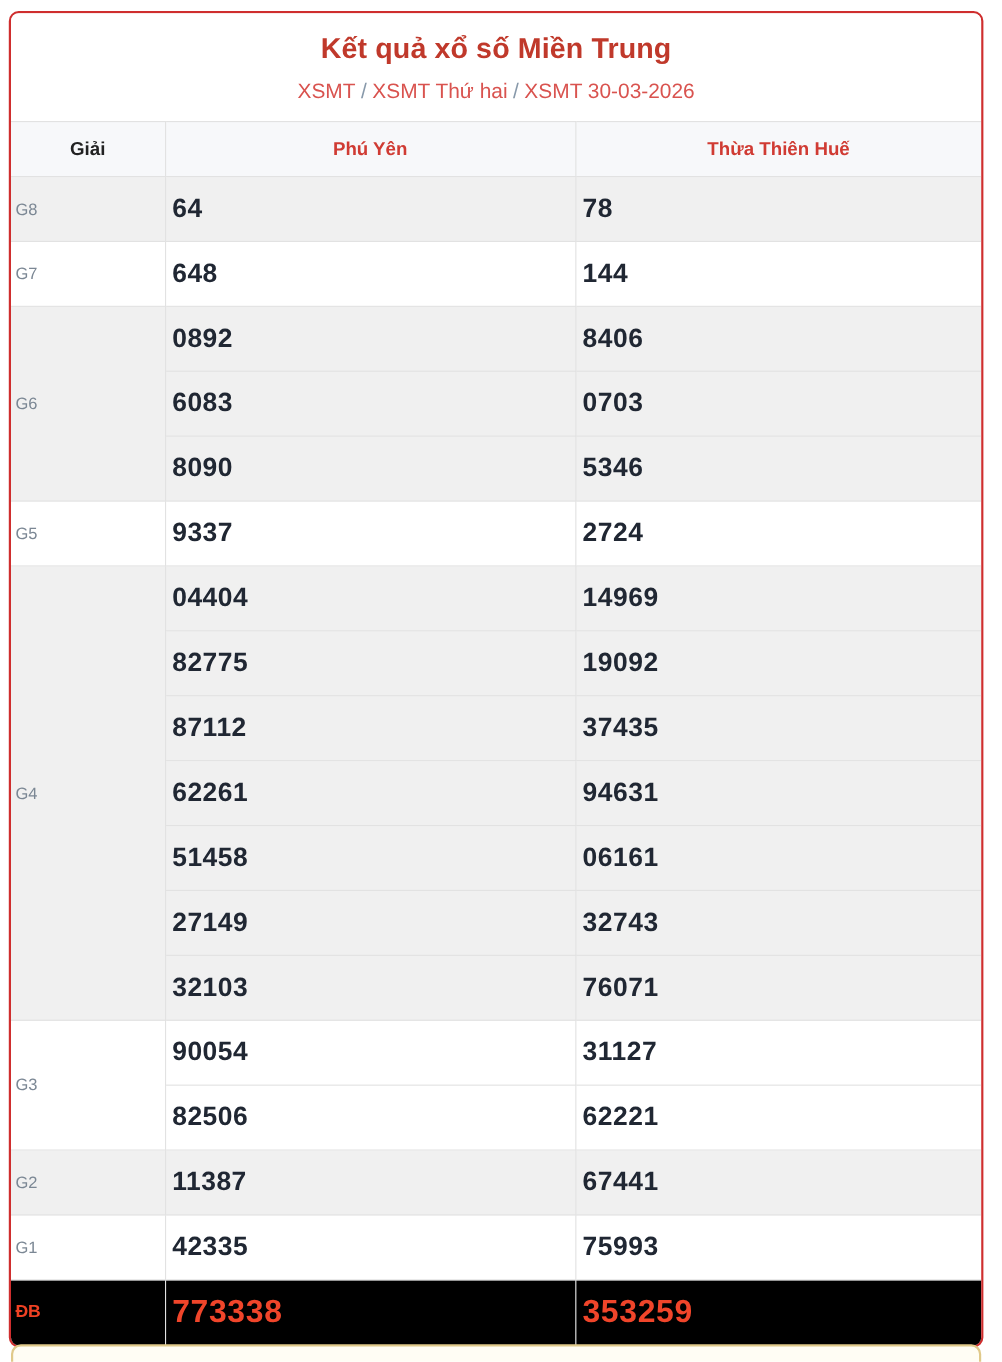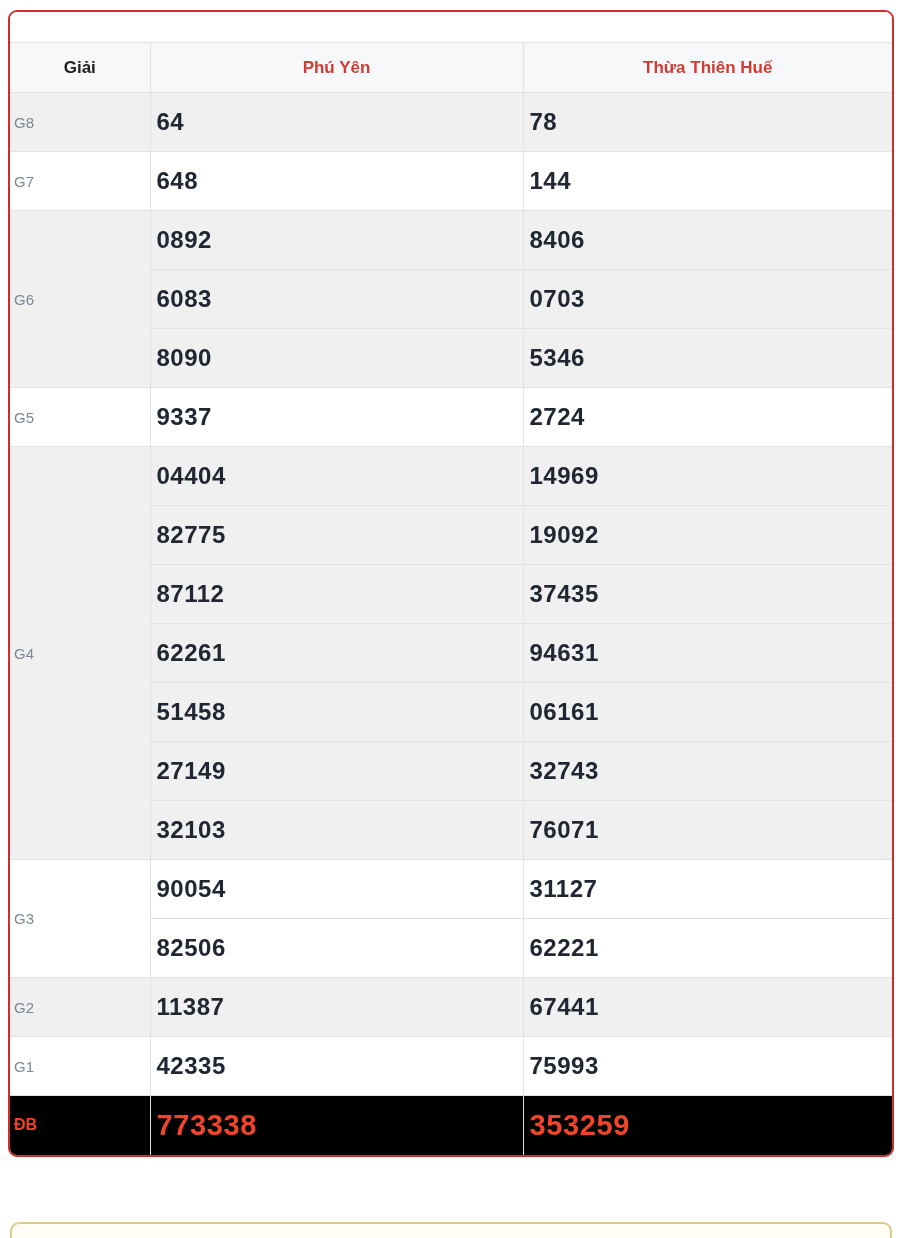--- a/index.html
+++ b/index.html
@@ -132,20 +132,24 @@
   }
 </style>
 </head>
 <body>
 
 <div class="page">
 
   <div class="result-card">
 
     <div class="card-header">
+      <div class="card-title">Kết quả xổ số Miền Trung</div>
+      <div class="breadcrumb">
+        <span class="crumb">XSMT</span><span class="sep">/</span><span class="crumb">XSMT Thứ hai</span><span class="sep">/</span><span class="crumb">XSMT 30-03-2026</span>
+      </div>
     </div>
 
     <table class="results">
       <colgroup>
         <col class="c-prize">
           <col class="c-py">
           <col class="c-tth">
       </colgroup>
       <thead>
         <tr>

